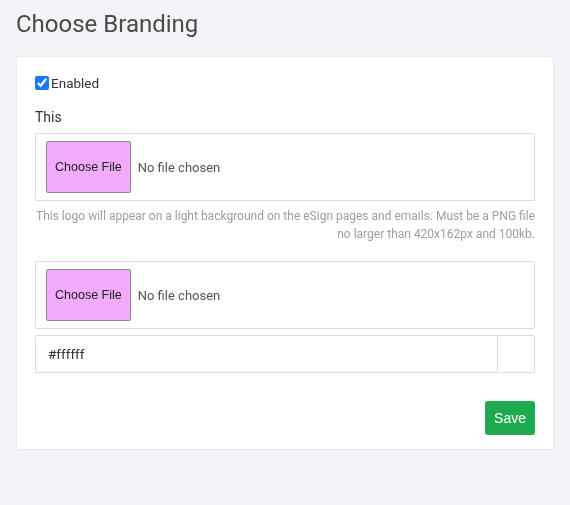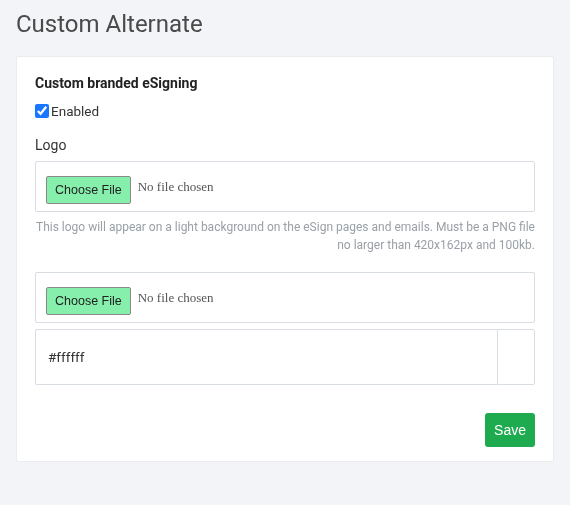--- a/index.html
+++ b/index.html
@@ -61,51 +61,49 @@
       border: 1px solid #d8dde3;
       border-radius: 2px;
       padding: 7px 10px;
       display: flex;
       align-items: center;
       gap: 7px;
       margin-bottom: 6px;
     }
     .choose-file-btn {
       font-size: 12.5px;
-      padding: 6px 8px;
-      background: #86efac;
+      padding: 18px 8px;
+      background: #f0abfc;
       border: 1px solid #8a8a8a;
       border-radius: 2px;
       cursor: pointer;
       color: #222;
-      margin-top: 7px;
     }
     .file-status {
       font-size: 13px;
       color: #555;
-      font-family: Liberation Serif, serif;
     }
     .help-text {
       font-size: 12px;
       color: #9aa0a6;
       line-height: 1.5;
       margin-bottom: 18px;
       text-align: right;
     }
     .color-row {
       display: flex;
       align-items: stretch;
       margin-bottom: 28px;
     }
     .color-input {
       flex: 1;
       border: 1px solid #d8dde3;
       border-right: none;
       border-radius: 2px 0 0 2px;
-      padding: 19px 12px;
+      padding: 10px 12px;
       font-size: 13.5px;
       color: #333;
       outline: none;
       font-family: inherit;
     }
     .color-swatch {
       width: 38px;
       border: 1px solid #d8dde3;
       border-radius: 0 2px 2px 0;
       background: #ffffff;
@@ -121,31 +119,30 @@
       border-radius: 3px;
       padding: 9px 9px;
       font-size: 14px;
       cursor: pointer;
     }
   </style>
 </head>
 <body>
 
 <div class="page">
-  <h1 class="page-title">Custom Alternate</h1>
+  <h1 class="page-title">Choose Branding</h1>
 
   <div class="card">
-    <div class="section-title">Custom branded eSigning</div>
 
     <div class="checkbox-row">
       <input type="checkbox" checked="" style="">
       <label>Enabled</label>
     </div>
 
-    <label class="field-label">Logo</label>
+    <label class="field-label">This</label>
     <div class="file-field">
       <button class="choose-file-btn">Choose File</button>
       <span class="file-status">No file chosen</span>
     </div>
     <div class="help-text">This logo will appear on a light background on the eSign pages and emails. Must be a PNG file no larger than 420x162px and 100kb.</div>
 
     <div class="file-field">
       <button class="choose-file-btn">Choose File</button>
       <span class="file-status">No file chosen</span>
     </div>

